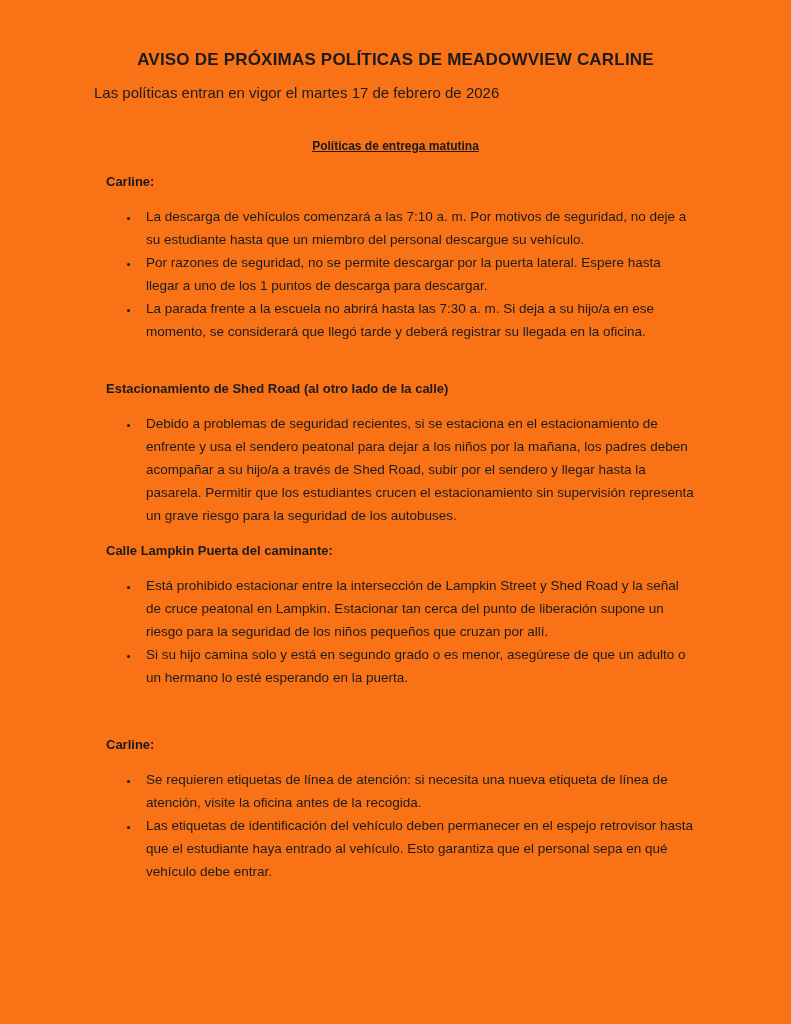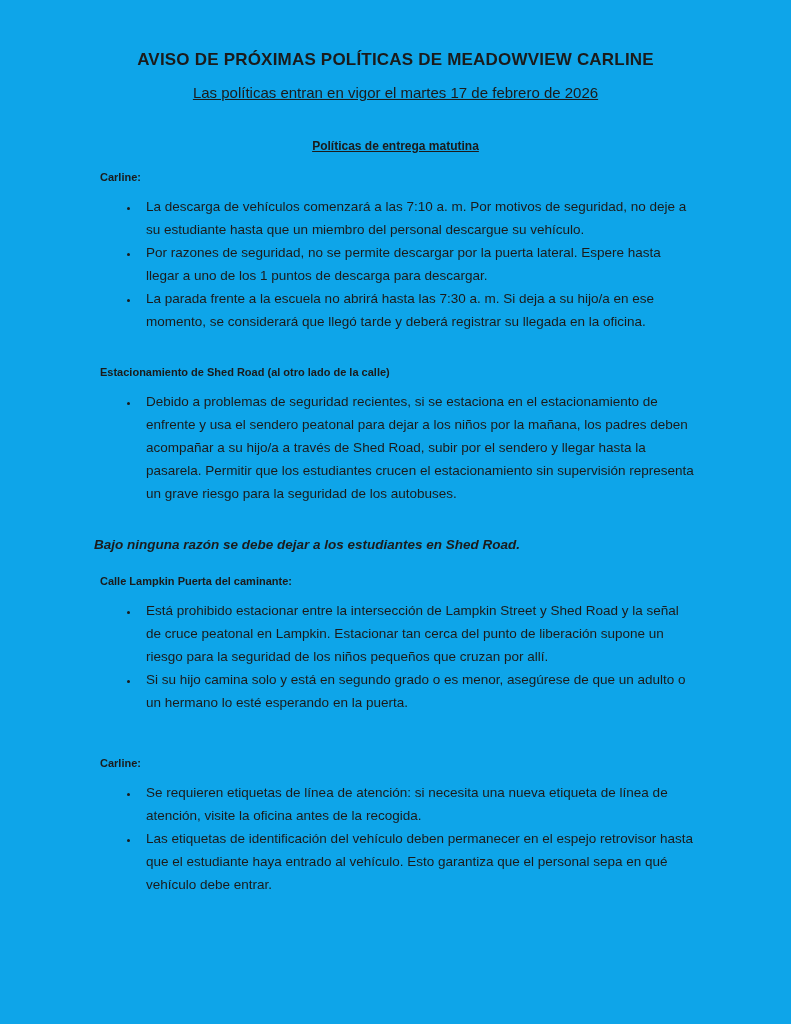--- a/index.html
+++ b/index.html
@@ -12,49 +12,47 @@
     height: 1024px;
     font-family: "Liberation Sans", "DejaVu Sans", sans-serif;
     color: #1b1b1b;
     overflow: hidden;
   }
   .doc-page {
     box-sizing: border-box;
     width: 791px;
     min-height: 1024px;
     padding: 48px 94px 40px 94px;
-    background: #0ea5e9;
+    background: #f97316;
   }
   .doc-title {
     margin: 0 0 10px 0;
     text-align: center;
     font-size: 17px;
     font-weight: bold;
     letter-spacing: 0.2px;
     line-height: 1.4;
   }
   .doc-subtitle {
     margin: 0 0 32px 0;
-    text-align: center;
     font-size: 15px;
     font-weight: normal;
     line-height: 1.4;
-    text-decoration: underline;
   }
   .section-heading {
     margin: 18px 0 8px 0;
     text-align: center;
     font-size: 12px;
     font-weight: bold;
     text-decoration: underline;
     line-height: 23px;
   }
   .group-label {
-    margin: 6px;
-    font-size: 11px;
+    margin: 12px;
+    font-size: 13px;
     font-weight: bold;
     line-height: 23px;
   }
   .bullet-list {
     margin: 0 0 10px 0;
     padding: 0 0 0 46px;
     list-style: disc;
   }
   .bullet-list li {
     font-size: 13.5px;
@@ -93,21 +91,20 @@
       <li>La parada frente a la escuela no abrirá hasta las 7:30 a. m. Si deja a su hijo/a en ese momento, se considerará que llegó tarde y deberá registrar su llegada en la oficina.</li>
     </ul>
 
     <div class="spacer-sm"></div>
 
     <p class="group-label">Estacionamiento de Shed Road (al otro lado de la calle)</p>
     <ul class="bullet-list">
       <li>Debido a problemas de seguridad recientes, si se estaciona en el estacionamiento de enfrente y usa el sendero peatonal para dejar a los niños por la mañana, los padres deben acompañar a su hijo/a a través de Shed Road, subir por el sendero y llegar hasta la pasarela. Permitir que los estudiantes crucen el estacionamiento sin supervisión representa un grave riesgo para la seguridad de los autobuses.</li>
     </ul>
 
-    <p class="warning-note">Bajo ninguna razón se debe dejar a los estudiantes en Shed Road.</p>
   </section>
 
   <section>
 
     <p class="group-label">Calle Lampkin Puerta del caminante:</p>
     <ul class="bullet-list">
       <li>Está prohibido estacionar entre la intersección de Lampkin Street y Shed Road y la señal de cruce peatonal en Lampkin. Estacionar tan cerca del punto de liberación supone un riesgo para la seguridad de los niños pequeños que cruzan por allí.</li>
       <li>Si su hijo camina solo y está en segundo grado o es menor, asegúrese de que un adulto o un hermano lo esté esperando en la puerta.</li>
     </ul>
 

